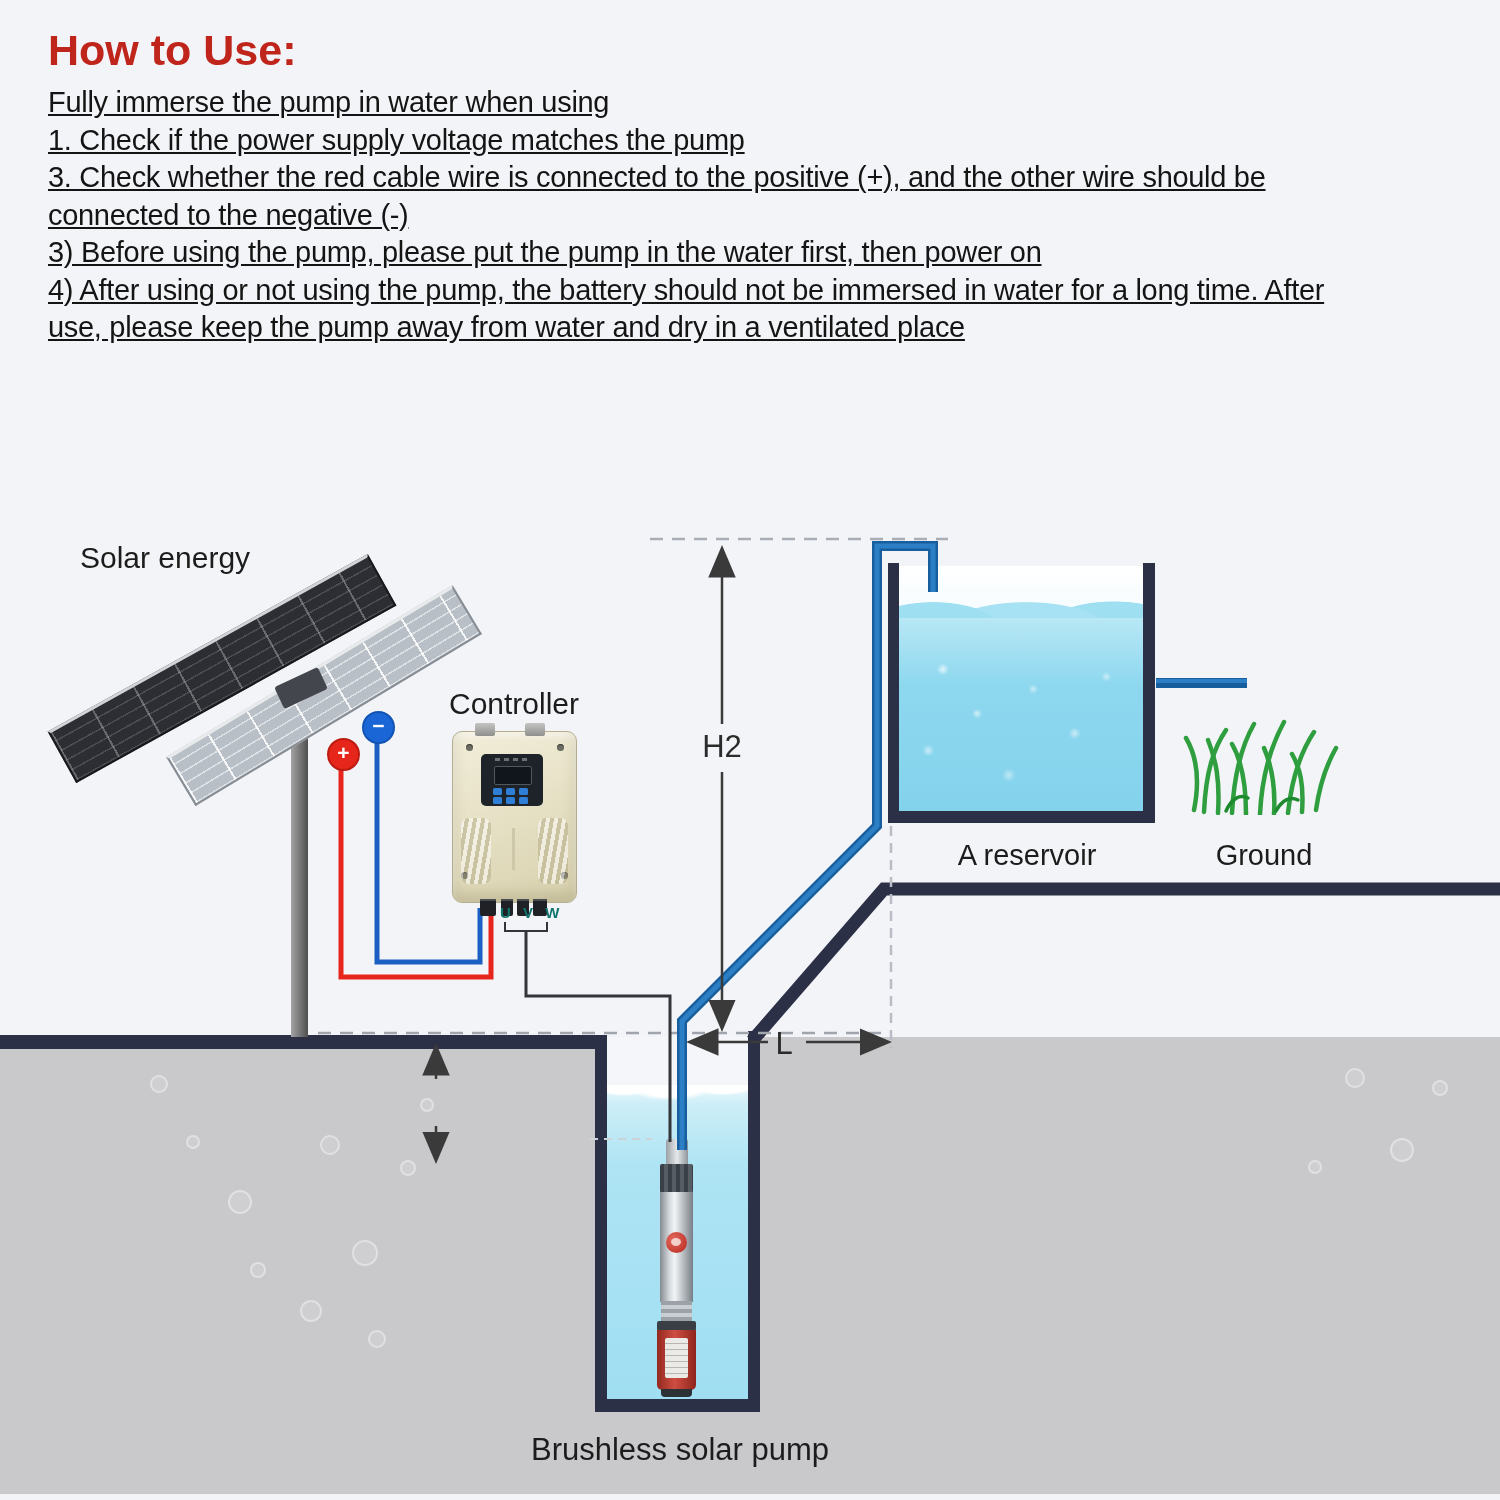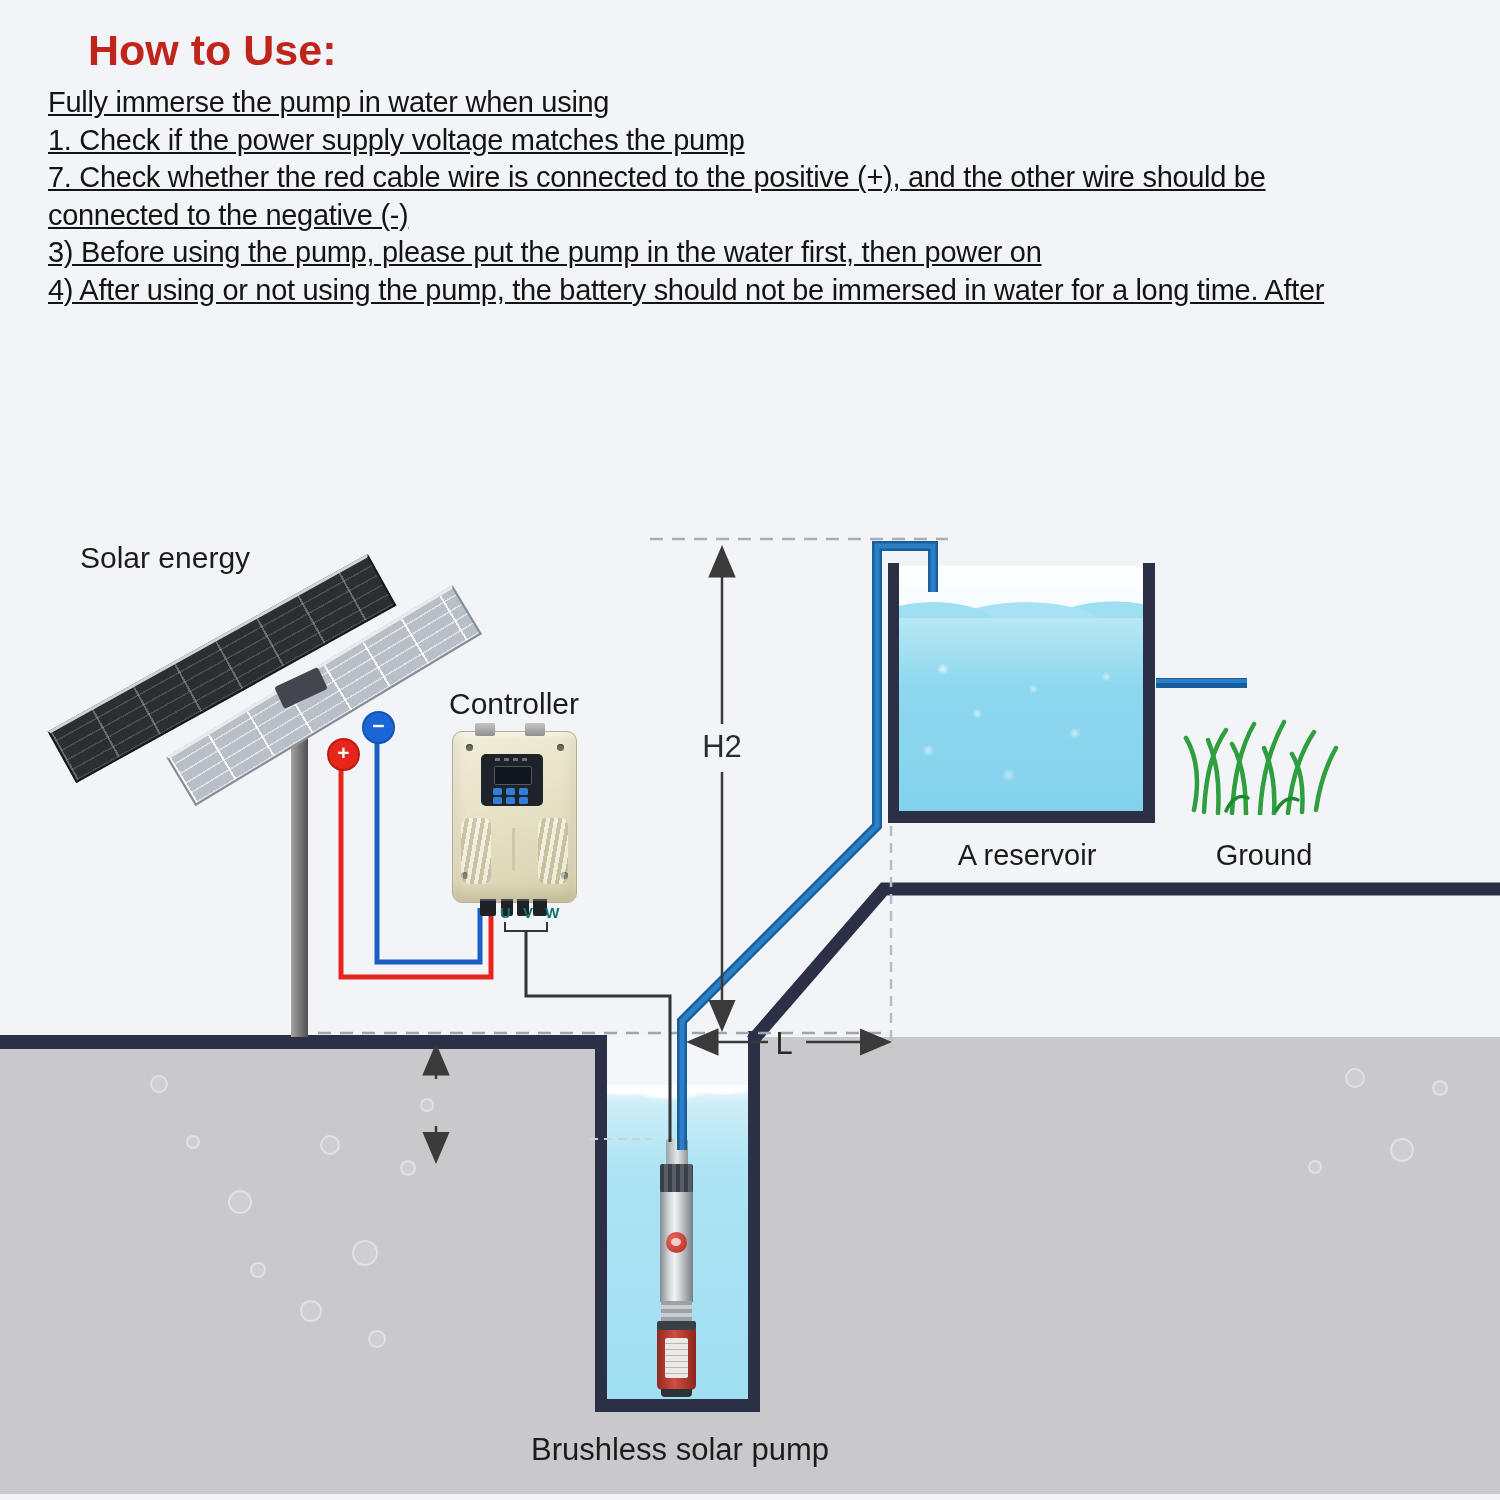--- a/index.html
+++ b/index.html
@@ -1,20 +1,20 @@
 <!DOCTYPE html>
 <html><head>
 <meta charset="utf-8">
 <style>
   html,body{margin:0;padding:0;}
   .scene{position:relative;width:1500px;height:1500px;background:#f3f4f8;overflow:hidden;
          font-family:"Liberation Sans",sans-serif;color:#151515;}
   .abs{position:absolute;}
   
-  .howto-heading{left:48px;top:26px;font-size:43px;font-weight:bold;color:#c0251c;white-space:nowrap;margin-left:40px;}
+  .howto-heading{left:48px;top:26px;font-size:43px;font-weight:bold;color:#c0251c;white-space:nowrap;}
   .howto-lines{left:48px;top:84px;width:1440px;}
   .howto-lines .line{font-size:29px;line-height:37.5px;letter-spacing:-0.3px;white-space:nowrap;color:#141414;text-decoration:underline;}
   
   .banner{left:52px;top:384px;width:871px;height:83px;background:#d62b1f;
           box-shadow:inset 0 -3px 0 rgba(0,0,0,.12);}
   .banner .banner-text{padding-left:41px;font-size:47px;font-weight:bold;color:#fff;line-height:84px;white-space:nowrap;}
   
   .underground{left:0;top:1037px;width:1500px;height:457px;background:#c9c9cb;}
   .ground-band-left{left:0;top:1035px;width:607px;height:14px;background:#2b3047;}
   .bubble{position:absolute;border-radius:50%;border:2px solid rgba(228,228,230,.85);background:rgba(255,255,255,.12);}
@@ -120,24 +120,25 @@
 </style>
 </head>
 <body>
 
 <div class="scene">
 
   <div class="abs howto-heading">How to Use:</div>
   <div class="abs howto-lines">
     <div class="line">Fully immerse the pump in water when using</div>
     <div class="line">1. Check if the power supply voltage matches the pump</div>
-    <div class="line">7. Check whether the red cable wire is connected to the positive (+), and the other wire should be</div>
+    <div class="line">3. Check whether the red cable wire is connected to the positive (+), and the other wire should be</div>
     <div class="line">connected to the negative (-)</div>
     <div class="line">3) Before using the pump, please put the pump in the water first, then power on</div>
     <div class="line">4) After using or not using the pump, the battery should not be immersed in water for a long time. After</div>
+    <div class="line">use, please keep the pump away from water and dry in a ventilated place</div>
   </div>
 
 
   <div class="abs underground"></div>
   <div class="abs ground-band-left"></div>
 
   <div class="bubble" style="left:150px;top:1075px;width:14px;height:14px;"></div>
   <div class="bubble" style="left:228px;top:1190px;width:20px;height:20px;"></div>
   <div class="bubble" style="left:320px;top:1135px;width:16px;height:16px;"></div>
   <div class="bubble" style="left:352px;top:1240px;width:22px;height:22px;"></div>

